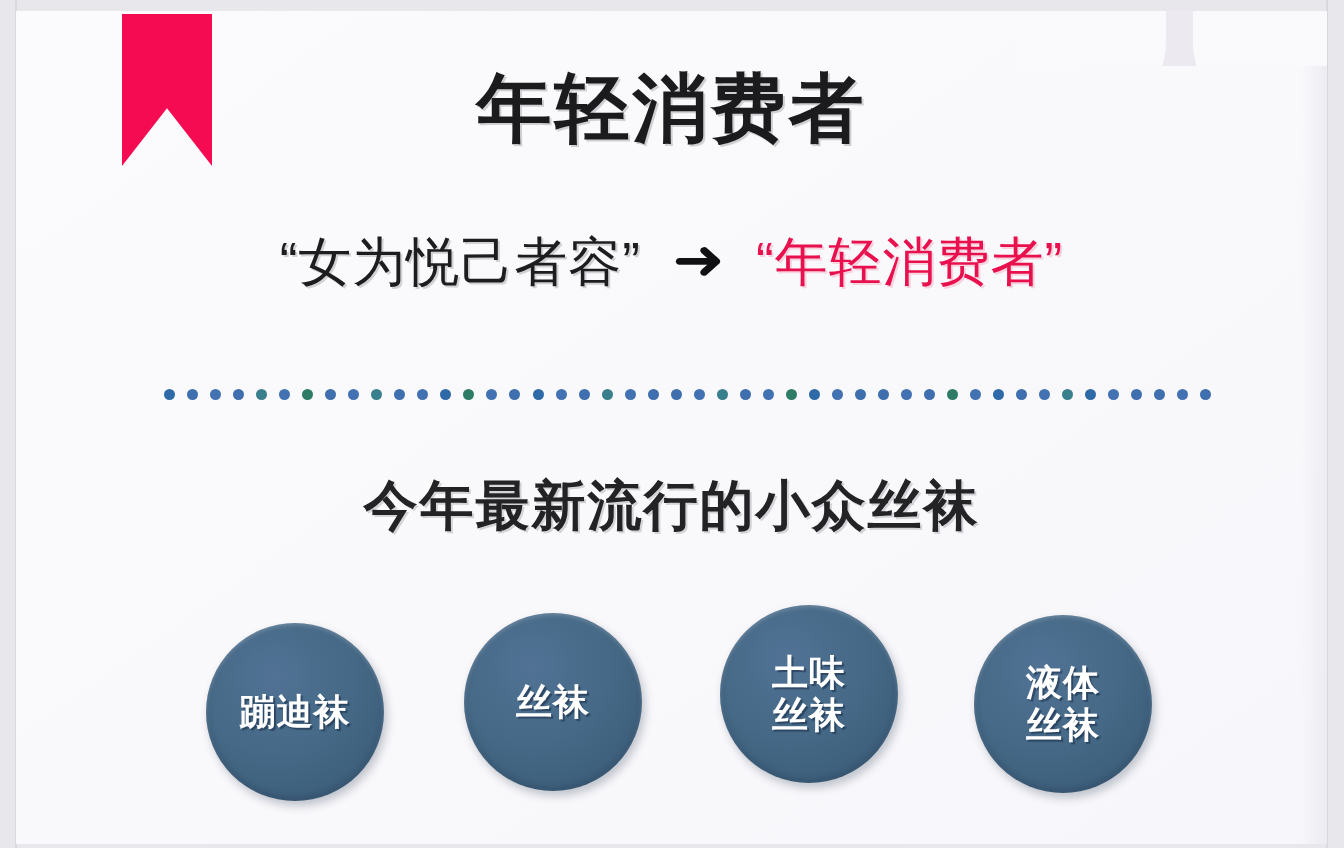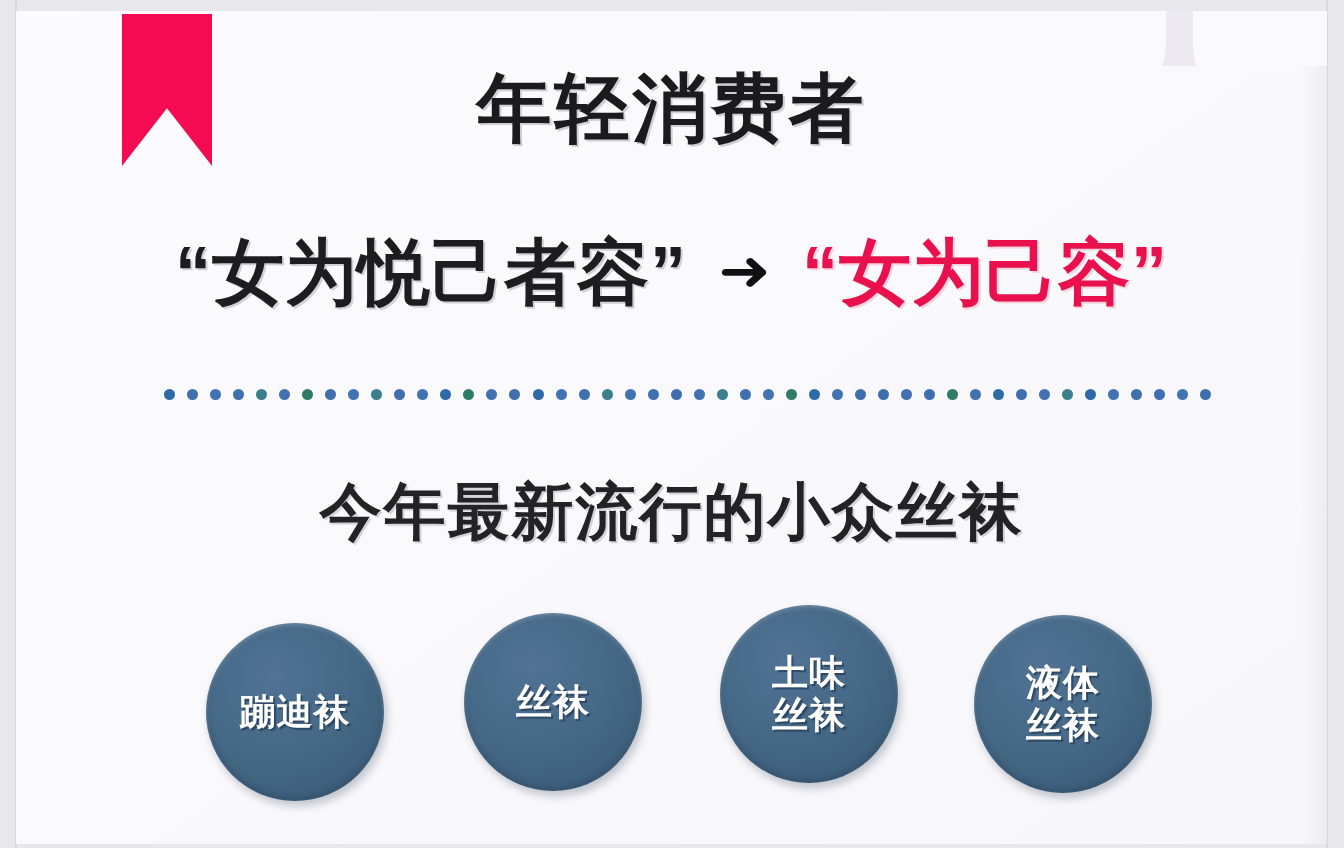--- a/index.html
+++ b/index.html
@@ -98,22 +98,22 @@
     position: absolute;
     left: 0;
     top: 222px;
     width: 1311px;
     display: flex;
     align-items: center;
     justify-content: center;
     gap: 34px;
   }
   .quote-text {
-    font-size: 72px;
-    font-weight: 700;
+    font-size: 53px;
+    font-weight: 400;
     letter-spacing: 1px;
     white-space: nowrap;
     line-height: 1.1;
   }
   #quote-before {
     color: #1d1d1f;
     text-shadow: 2px 2px 0 rgba(125,125,135,0.32);
   }
   #quote-after {
     color: #e8104d;
@@ -151,21 +151,21 @@
   #dot-divider .dot:nth-child(7n)   { background: #2e7c66; }
   #dot-divider .dot:nth-child(3n)   { background: #4272b2; }
 
   
   #section-heading {
     position: absolute;
     left: 0;
     top: 459px;
     width: 1311px;
     text-align: center;
-    font-size: 62px;
+    font-size: 54px;
     font-weight: 900;
     letter-spacing: 2px;
     color: #232326;
     text-shadow: 2px 2px 0 rgba(125,125,135,0.30);
     white-space: nowrap;
   }
 
   
   #circle-row {
     position: absolute;
@@ -224,21 +224,21 @@
       <div class="notch n2"></div>
     </div>
 
     <div id="bookmark-ribbon"></div>
 
     <div id="main-title">年轻消费者</div>
 
     <div id="quote-row">
       <span class="quote-text" id="quote-before">“女为悦己者容”</span>
       <span id="quote-arrow">➜</span>
-      <span class="quote-text" id="quote-after">“女为己容”</span>
+      <span class="quote-text" id="quote-after">“年轻消费者”</span>
     </div>
 
     <div id="dot-divider">
         <span class="dot"></span>
         <span class="dot"></span>
         <span class="dot"></span>
         <span class="dot"></span>
         <span class="dot"></span>
         <span class="dot"></span>
         <span class="dot"></span>

